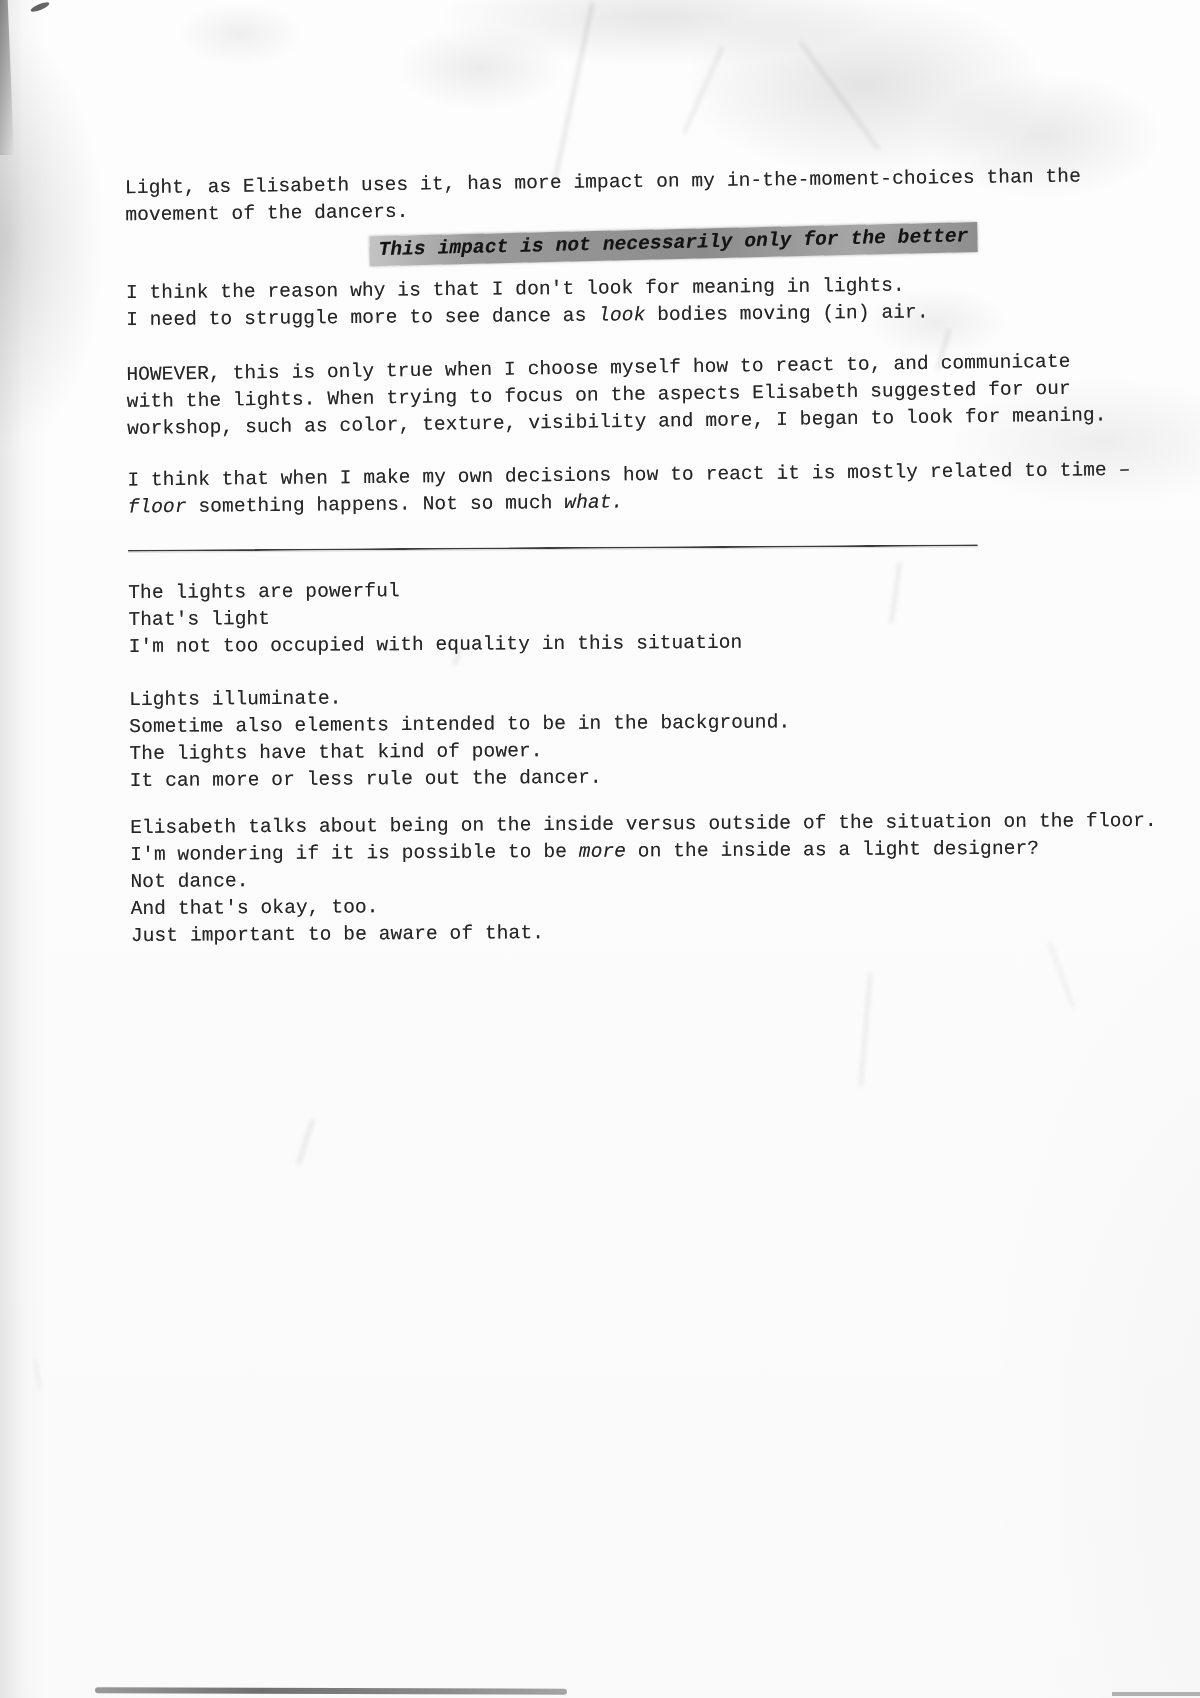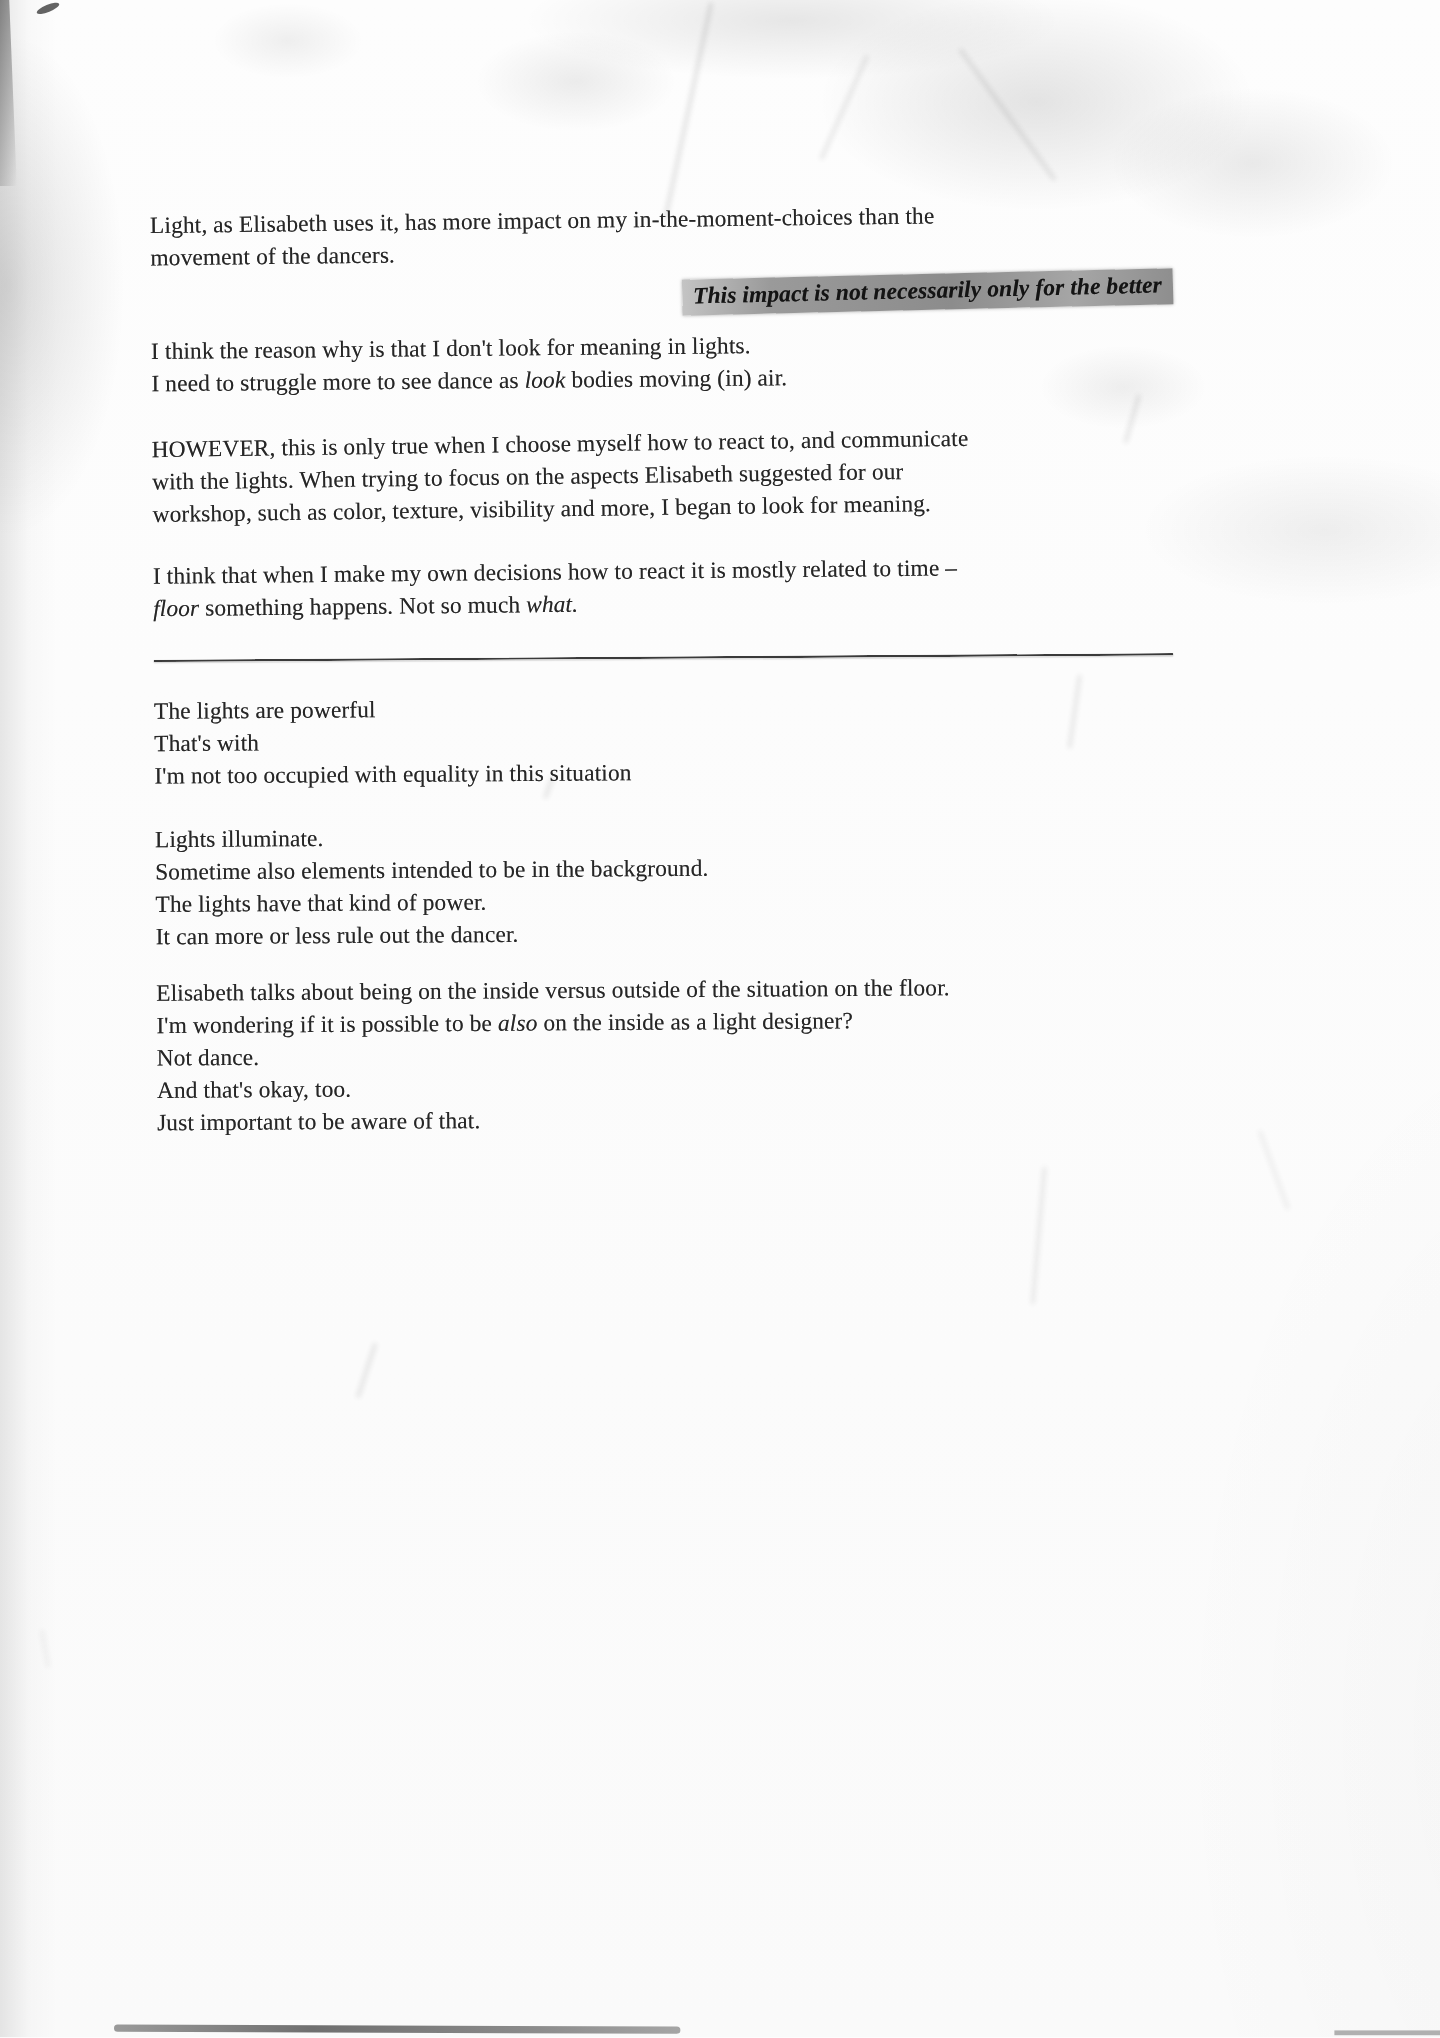--- a/index.html
+++ b/index.html
@@ -1,21 +1,21 @@
 <!DOCTYPE html>
 <html><head>
 <meta charset="utf-8">
 <style>
   html,body{margin:0;padding:0;background:#ffffff;}
   .page{
     position:relative;
     width:1200px;height:1698px;
     background:#fcfcfc;
     overflow:hidden;
-    font-family:Liberation Serif, serif;
+    font-family:Liberation Mono, monospace;
   }
   
   .texture{
     position:absolute;inset:0;pointer-events:none;
     background:
       radial-gradient(ellipse 260px 130px at 72% 5%, rgba(0,0,0,0.10), transparent 70%),
       radial-gradient(ellipse 170px 90px at 87% 8%, rgba(0,0,0,0.08), transparent 70%),
       radial-gradient(ellipse 320px 70px at 55% 1%, rgba(0,0,0,0.09), transparent 70%),
       radial-gradient(ellipse 140px 300px at 0.5% 14%, rgba(0,0,0,0.12), transparent 70%),
       radial-gradient(ellipse 100px 50px at 78% 19%, rgba(0,0,0,0.06), transparent 70%),
@@ -135,30 +135,30 @@
       </div>
     <div class="para" data-name="paragraph-decisions">
         <div class="line" data-name="text-line"><span data-name="text-segment">I think that when I make my own decisions how to react it is mostly related to time –</span></div>
         <div class="line" data-name="text-line"><span class="it" data-name="text-segment">floor</span><span data-name="text-segment"> something happens. Not so much </span><span class="it" data-name="text-segment">what.</span></div>
       </div>
 
     <div class="rule" data-name="divider-line"></div>
 
     <div class="para" data-name="paragraph-lights-powerful">
         <div class="line" data-name="text-line"><span data-name="text-segment">The lights are powerful</span></div>
-        <div class="line" data-name="text-line"><span data-name="text-segment">That's with</span></div>
+        <div class="line" data-name="text-line"><span data-name="text-segment">That's light</span></div>
         <div class="line" data-name="text-line"><span data-name="text-segment">I'm not too occupied with equality in this situation</span></div>
       </div>
     <div class="para" data-name="paragraph-lights-illuminate">
         <div class="line" data-name="text-line"><span data-name="text-segment">Lights illuminate.</span></div>
         <div class="line" data-name="text-line"><span data-name="text-segment">Sometime also elements intended to be in the background.</span></div>
         <div class="line" data-name="text-line"><span data-name="text-segment">The lights have that kind of power.</span></div>
         <div class="line" data-name="text-line"><span data-name="text-segment">It can more or less rule out the dancer.</span></div>
       </div>
     <div class="para" data-name="paragraph-inside-outside">
         <div class="line" data-name="text-line"><span data-name="text-segment">Elisabeth talks about being on the inside versus outside of the situation on the floor.</span></div>
-        <div class="line" data-name="text-line"><span data-name="text-segment">I'm wondering if it is possible to be </span><span class="it" data-name="text-segment">also</span><span data-name="text-segment"> on the inside as a light designer?</span></div>
+        <div class="line" data-name="text-line"><span data-name="text-segment">I'm wondering if it is possible to be </span><span class="it" data-name="text-segment">more</span><span data-name="text-segment"> on the inside as a light designer?</span></div>
         <div class="line" data-name="text-line"><span data-name="text-segment">Not dance.</span></div>
         <div class="line" data-name="text-line"><span data-name="text-segment">And that's okay, too.</span></div>
         <div class="line" data-name="text-line"><span data-name="text-segment">Just important to be aware of that.</span></div>
       </div>
   </div>
 </div>
 
 </body></html>

